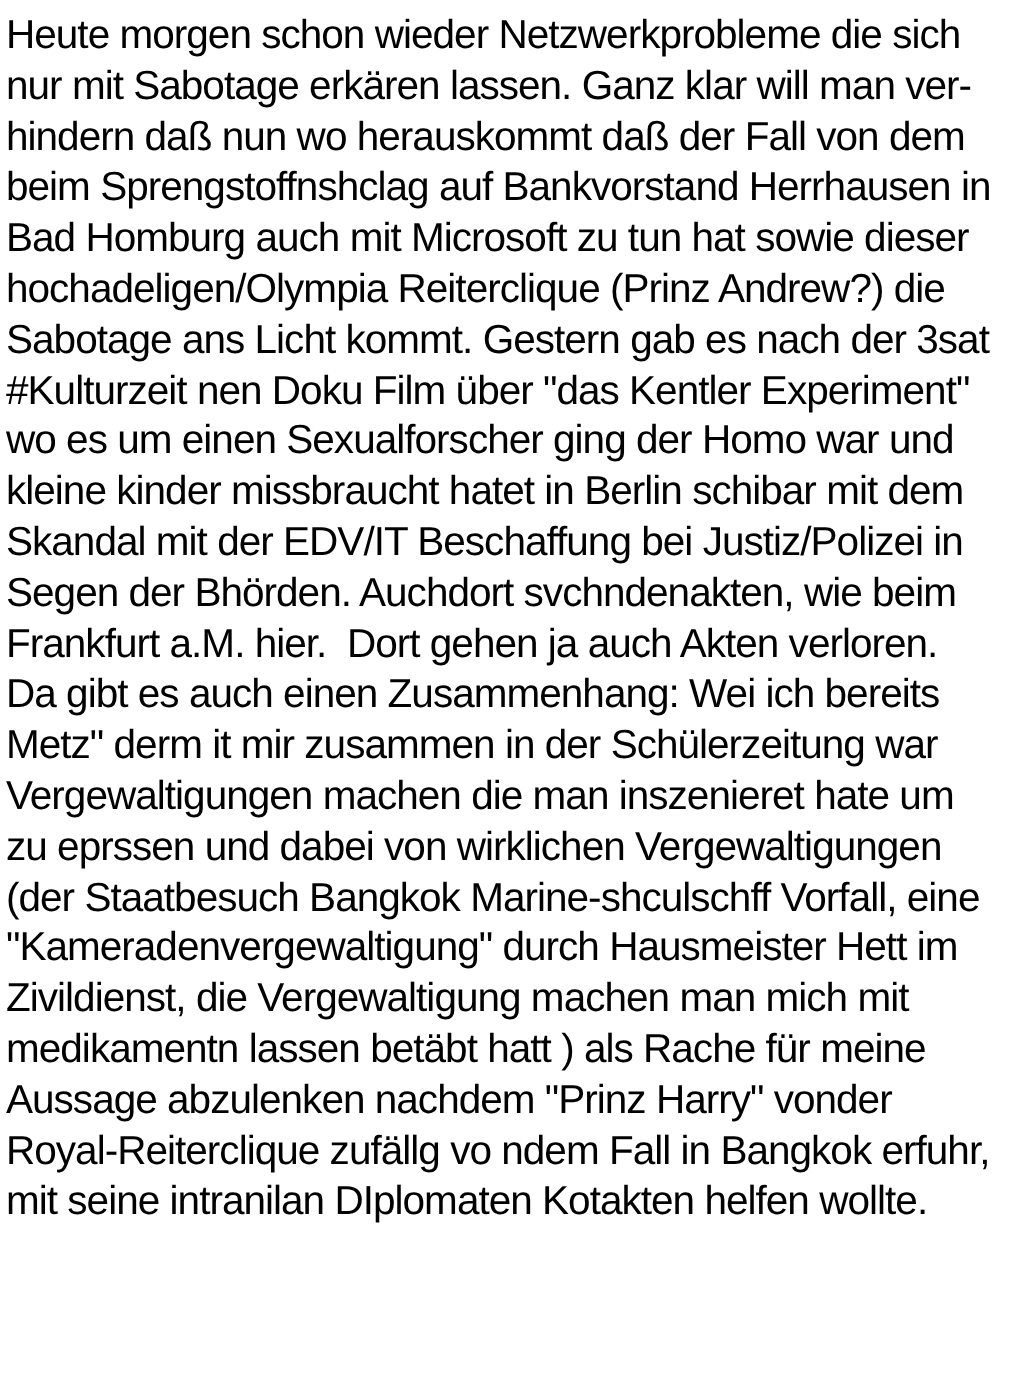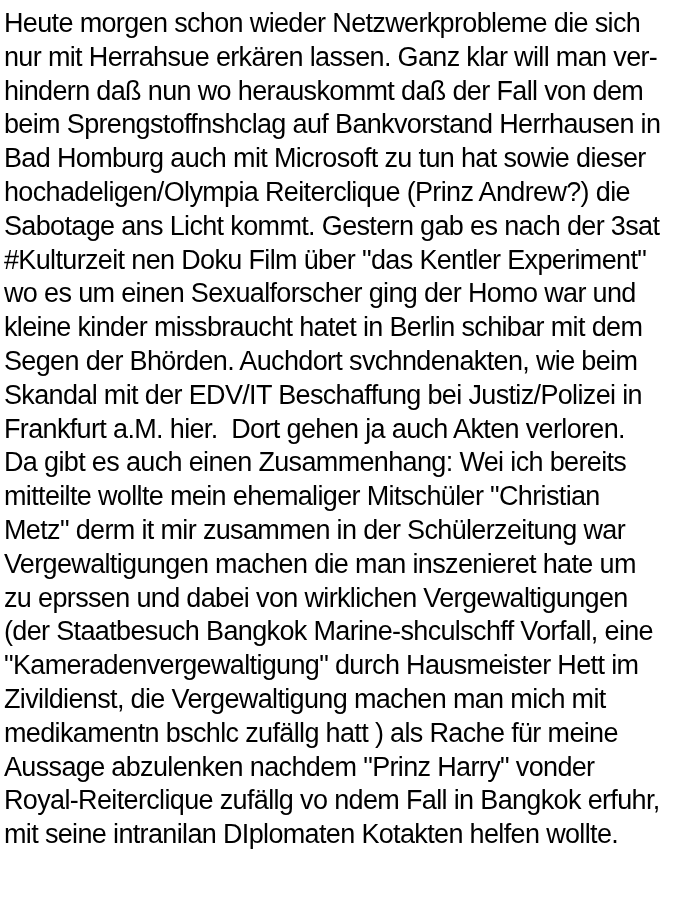--- a/index.html
+++ b/index.html
@@ -27,38 +27,37 @@
     white-space: pre;   
     height: 33.8px;
   }
 </style>
 </head>
 <body>
 
 <div class="page">
   <div class="text-block">
     <div class="text-line">Heute morgen schon wieder Netzwerkprobleme die sich</div>
-    <div class="text-line">nur mit Herrahsue erkären lassen. Ganz klar will man ver-</div>
+    <div class="text-line">nur mit Sabotage erkären lassen. Ganz klar will man ver-</div>
     <div class="text-line">hindern daß nun wo herauskommt daß der Fall von dem</div>
     <div class="text-line">beim Sprengstoffnshclag auf Bankvorstand Herrhausen in</div>
     <div class="text-line">Bad Homburg auch mit Microsoft zu tun hat sowie dieser</div>
     <div class="text-line">hochadeligen/Olympia Reiterclique (Prinz Andrew?) die</div>
     <div class="text-line">Sabotage ans Licht kommt. Gestern gab es nach der 3sat</div>
     <div class="text-line">#Kulturzeit nen Doku Film über "das Kentler Experiment"</div>
     <div class="text-line">wo es um einen Sexualforscher ging der Homo war und</div>
     <div class="text-line">kleine kinder missbraucht hatet in Berlin schibar mit dem</div>
+    <div class="text-line">Skandal mit der EDV/IT Beschaffung bei Justiz/Polizei in</div>
     <div class="text-line">Segen der Bhörden. Auchdort svchndenakten, wie beim</div>
-    <div class="text-line">Skandal mit der EDV/IT Beschaffung bei Justiz/Polizei in</div>
     <div class="text-line">Frankfurt a.M. hier.  Dort gehen ja auch Akten verloren.</div>
     <div class="text-line">Da gibt es auch einen Zusammenhang: Wei ich bereits</div>
-    <div class="text-line">mitteilte wollte mein ehemaliger Mitschüler "Christian</div>
     <div class="text-line">Metz" derm it mir zusammen in der Schülerzeitung war</div>
     <div class="text-line">Vergewaltigungen machen die man inszenieret hate um</div>
     <div class="text-line">zu eprssen und dabei von wirklichen Vergewaltigungen</div>
     <div class="text-line">(der Staatbesuch Bangkok Marine-shculschff Vorfall, eine</div>
     <div class="text-line">"Kameradenvergewaltigung" durch Hausmeister Hett im</div>
     <div class="text-line">Zivildienst, die Vergewaltigung machen man mich mit</div>
-    <div class="text-line">medikamentn bschlc zufällg hatt ) als Rache für meine</div>
+    <div class="text-line">medikamentn lassen betäbt hatt ) als Rache für meine</div>
     <div class="text-line">Aussage abzulenken nachdem "Prinz Harry" vonder</div>
     <div class="text-line">Royal-Reiterclique zufällg vo ndem Fall in Bangkok erfuhr,</div>
     <div class="text-line">mit seine intranilan DIplomaten Kotakten helfen wollte.</div>
   </div>
 </div>
 
 </body></html>

